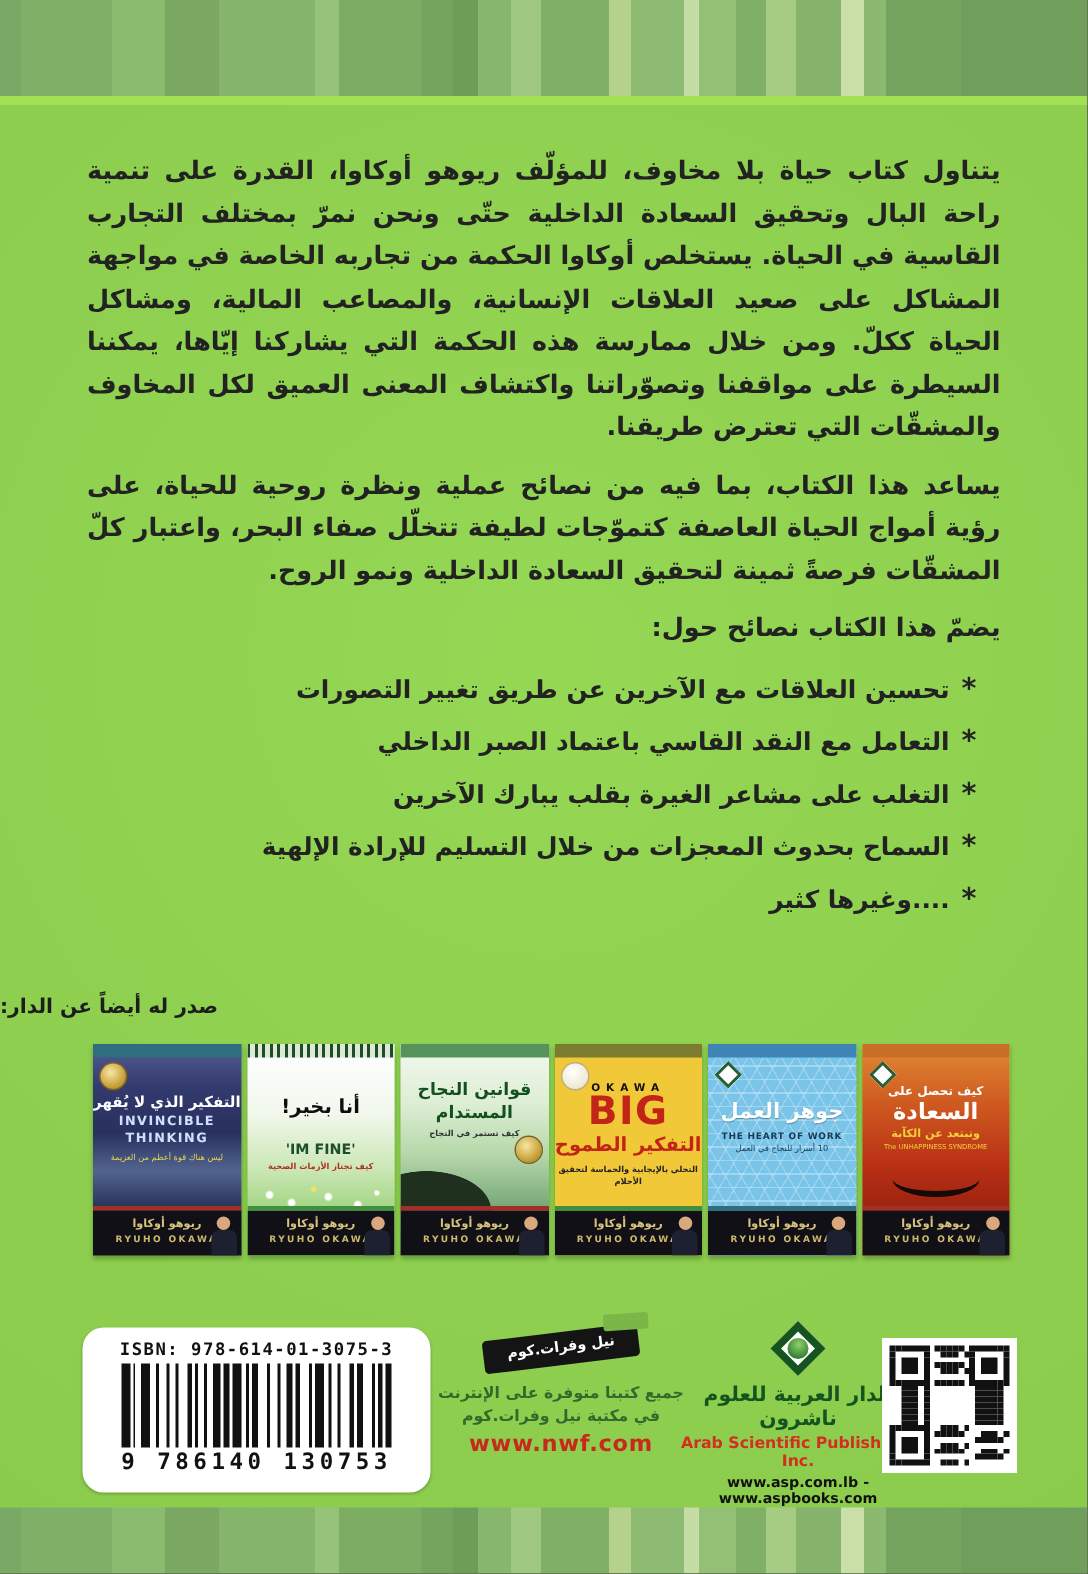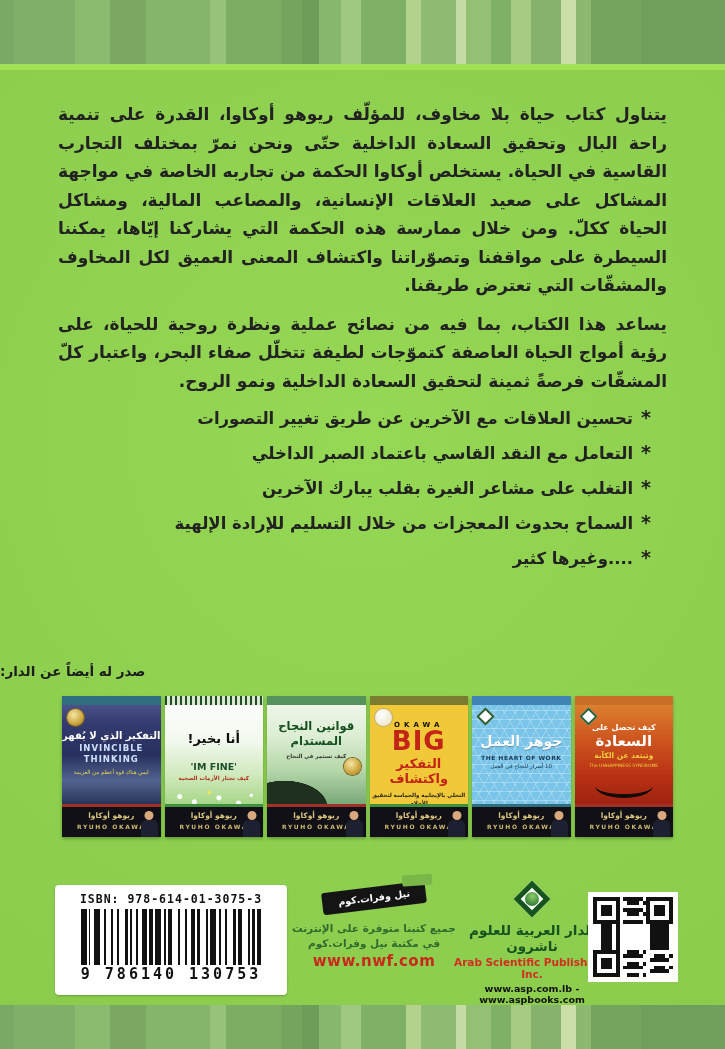--- a/index.html
+++ b/index.html
@@ -103,21 +103,21 @@
   .b6 .t1 { color:#fff; font-size:8px; font-weight:700; margin-top:18px; direction:rtl; }
   .b6 .t2 { color:#fff; font-size:15px; font-weight:800; direction:rtl; }
   .b6 .t3 { color:#f3cf3a; font-size:7.5px; font-weight:700; margin-top:1px; direction:rtl; }
   .b6 .t4 { color:#f3cf3a; font-size:4.5px; margin-top:3px; }
   .b6 .smile { width:58px; height:24px; margin:6px auto 0; border-bottom:4px solid #140a06; border-radius:50%; }
   .strip-red { background:#a03028; }
   .strip-green { background:#3f9140; }
 
   
   .footer { position:absolute; top:880px; left:0; right:0; height:125px; }
-  .barcode-box { position:absolute; left:55px; top:5px; width:232px; height:110px; background:#fff; border-radius:4px; padding:7px 10px 16px; text-align:center; box-shadow:0 1px 2px rgba(30,60,20,.3); }
+  .barcode-box { position:absolute; left:55px; top:5px; width:232px; height:110px; background:#fff; border-radius:14px; padding:7px 10px 16px; text-align:center; box-shadow:0 1px 2px rgba(30,60,20,.3); }
   .isbn { font-family:"DejaVu Sans Mono", monospace; font-size:11.5px; letter-spacing:1px; color:#111; font-weight:700; }
   .bars { height:56px; margin-top:3px; display:flex; justify-content:center; }
   .bars div { height:100%; }
   .bars .bk { background:#111; }
   .digits { font-family:"DejaVu Sans Mono", monospace; font-size:15px; letter-spacing:3px; color:#111; font-weight:700; }
 
   .nwf { position:absolute; left:286px; top:6px; width:176px; text-align:center; }
   .nwf-badge { display:inline-block; transform:rotate(-7deg); background:#141414; color:#fff; font-size:9.5px; font-weight:700; padding:5px 16px 6px; border-radius:3px; position:relative; margin-bottom:12px; direction:rtl; }
   .nwf-badge::after { content:""; position:absolute; top:-7px; right:-8px; width:30px; height:11px; background:#7ab648; transform:rotate(3deg); border-radius:2px; }
   .nwf-line { color:#2f6b2d; font-size:10.5px; font-weight:700; line-height:1.4; direction:rtl; }
@@ -137,20 +137,21 @@
 </head>
 <body>
 
 <div class="page">
   <div class="stripes stripes-top"></div>
   <div class="glow-line"></div>
 
   <div class="text-block">
     <p class="para">يتناول كتاب حياة بلا مخاوف، للمؤلّف ريوهو أوكاوا، القدرة على تنمية راحة البال وتحقيق السعادة الداخلية حتّى ونحن نمرّ بمختلف التجارب القاسية في الحياة. يستخلص أوكاوا الحكمة من تجاربه الخاصة في مواجهة المشاكل على صعيد العلاقات الإنسانية، والمصاعب المالية، ومشاكل الحياة ككلّ. ومن خلال ممارسة هذه الحكمة التي يشاركنا إيّاها، يمكننا السيطرة على مواقفنا وتصوّراتنا واكتشاف المعنى العميق لكل المخاوف والمشقّات التي تعترض طريقنا.</p>
     <p class="para">يساعد هذا الكتاب، بما فيه من نصائح عملية ونظرة روحية للحياة، على رؤية أمواج الحياة العاصفة كتموّجات لطيفة تتخلّل صفاء البحر، واعتبار كلّ المشقّات فرصةً ثمينة لتحقيق السعادة الداخلية ونمو الروح.</p>
+    <div class="list-intro">يضمّ هذا الكتاب نصائح حول:</div>
     <div class="bullets">
       <div class="bullet">
         <span class="star">*</span>
         <span>تحسين العلاقات مع الآخرين عن طريق تغيير التصورات</span>
       </div>
       <div class="bullet">
         <span class="star">*</span>
         <span>التعامل مع النقد القاسي باعتماد الصبر الداخلي</span>
       </div>
       <div class="bullet">
@@ -212,21 +213,21 @@
         <div class="b-author-en">RYUHO OKAWA</div>
         <span class="b-photo"></span>
       </div>
     </article>
 
     <article class="book b4">
       <div class="b-top"></div>
       <span class="seal seal-white"></span>
       <div class="t-think t-c">OKAWA</div>
       <div class="t-big t-c">BIG</div>
-      <div class="t-ar t-c">التفكير واكتشاف</div>
+      <div class="t-ar t-c">التفكير الطموح</div>
       <div class="t-sub t-c">التحلي بالإيجابية والحماسة لتحقيق الأحلام</div>
       <div class="b-band">
         <div class="b-strip strip-green"></div>
         <div class="b-author-ar">ريوهو أوكاوا</div>
         <div class="b-author-en">RYUHO OKAWA</div>
         <span class="b-photo"></span>
       </div>
     </article>
 
     <article class="book b5">

